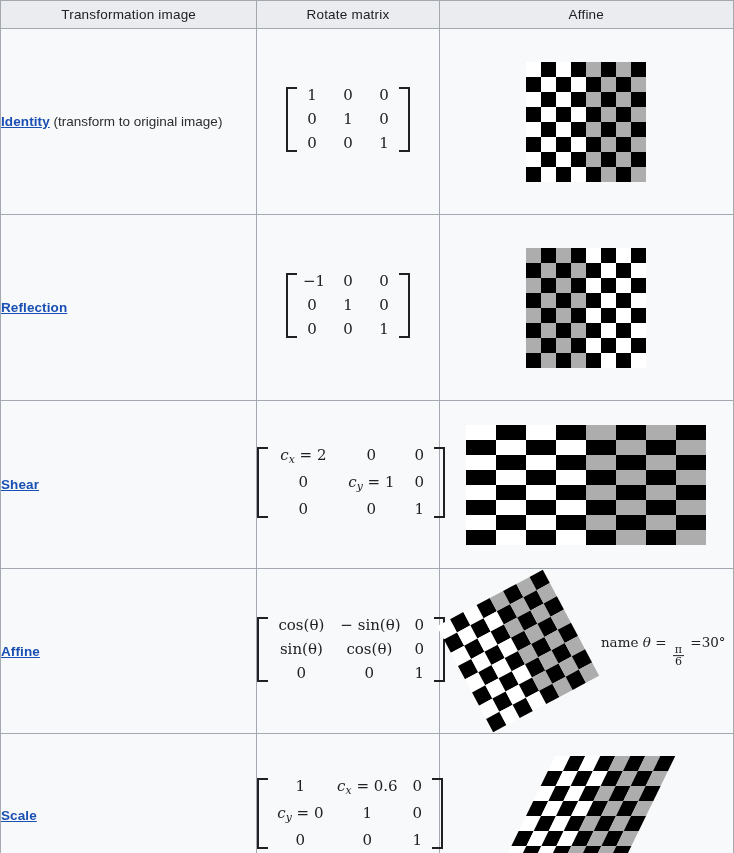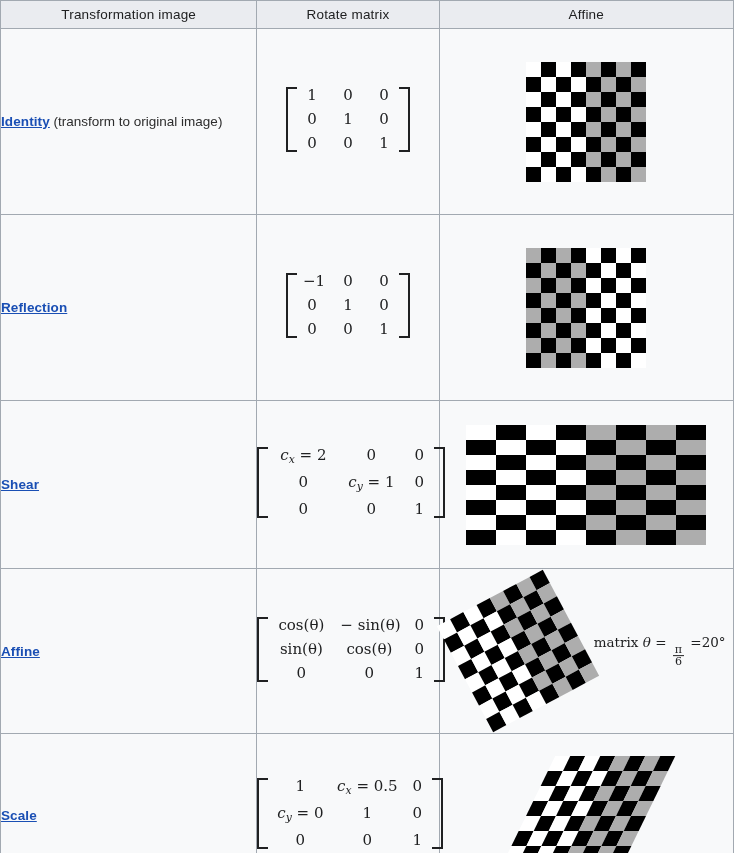--- a/index.html
+++ b/index.html
@@ -511,38 +511,38 @@
                 <i style="background: rgb(0, 0, 0);"></i>
                 <i style="background: rgb(255, 255, 255);"></i>
                 <i style="background: rgb(0, 0, 0);"></i>
                 <i style="background: rgb(255, 255, 255);"></i>
                 <i style="background: rgb(0, 0, 0);"></i>
                 <i style="background: rgb(173, 173, 173);"></i>
                 <i style="background: rgb(0, 0, 0);"></i>
                 <i style="background: rgb(173, 173, 173);"></i>
               </div>
           </div>
-          <span class="where-note"><span>matrix </span><span class="ital">θ</span><span> = </span><span class="frac">
+          <span class="where-note"><span>name </span><span class="ital">θ</span><span> = </span><span class="frac">
                 <span class="num">π</span>
                 <span class="den">6</span>
-              </span><span> =20°</span></span>
+              </span><span> =30°</span></span>
         </div>
       </td>
     </tr>
 
     <tr class="row-shear">
       <td class="name-cell">
         <a class="tlink" href="#">Scale</a>
       </td>
       <td class="matrix-cell">
         <span class="matrix">
           <span class="brk l"></span>
           <span class="mgrid m-shear">
             <span>1</span>
-            <span><span class="ital">c</span><span class="sub">x</span> <span>=</span> <span>0.5</span></span>
+            <span><span class="ital">c</span><span class="sub">x</span> <span>=</span> <span>0.6</span></span>
             <span>0</span>
             <span><span class="ital">c</span><span class="sub">y</span> <span>=</span> <span>0</span></span>
             <span>1</span>
             <span>0</span>
             <span>0</span>
             <span>0</span>
             <span>1</span>
           </span>
           <span class="brk r"></span>
         </span>

